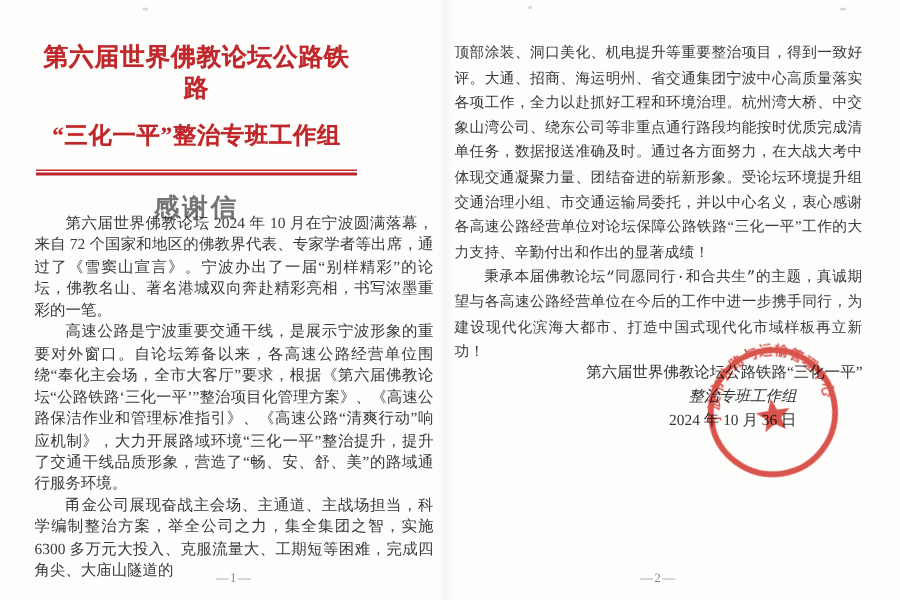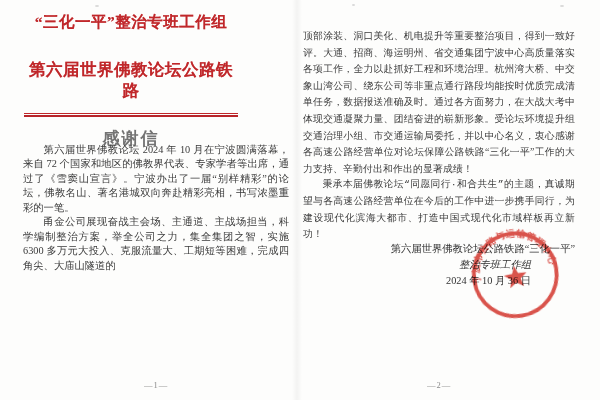--- a/index.html
+++ b/index.html
@@ -61,28 +61,29 @@
 
 <div class="sheet">
 
   <div class="gutter-shadow"></div>
   <div class="speck s1"></div>
   <div class="speck s2"></div>
   <div class="speck s3"></div>
 
   <div class="page page-left">
     <div class="letterhead">
+      <div class="lh-line lh-line1">第六届世界佛教论坛公路铁路</div>
       <div class="lh-line lh-line2">“三化一平”整治专班工作组</div>
-      <div class="lh-line lh-line1">第六届世界佛教论坛公路铁路</div>
       <div class="lh-rule"></div>
       <div class="letter-title">感谢信</div>
     </div>
 
     <div class="body-left">
       <p class="indent">第六届世界佛教论坛 2024 年 10 月在宁波圆满落幕，来自 72 个国家和地区的佛教界代表、专家学者等出席，通过了《雪窦山宣言》。宁波办出了一届“别样精彩”的论坛，佛教名山、著名港城双向奔赴精彩亮相，书写浓墨重彩的一笔。</p>
+      <p class="indent">高速公路是宁波重要交通干线，是展示宁波形象的重要对外窗口。自论坛筹备以来，各高速公路经营单位围绕“奉化主会场，全市大客厅”要求，根据《第六届佛教论坛“公路铁路‘三化一平’”整治项目化管理方案》、《高速公路保洁作业和管理标准指引》、《高速公路“清爽行动”响应机制》，大力开展路域环境“三化一平”整治提升，提升了交通干线品质形象，营造了“畅、安、舒、美”的路域通行服务环境。</p>
       <p class="indent">甬金公司展现奋战主会场、主通道、主战场担当，科学编制整治方案，举全公司之力，集全集团之智，实施 6300 多万元大投入、克服流量大、工期短等困难，完成四角尖、大庙山隧道的</p>
     </div>
 
     <div class="pagenum">—1—</div>
   </div>
 
   <div class="page page-right">
     <div class="body-right">
       <p>顶部涂装、洞口美化、机电提升等重要整治项目，得到一致好评。大通、招商、海运明州、省交通集团宁波中心高质量落实各项工作，全力以赴抓好工程和环境治理。杭州湾大桥、中交象山湾公司、绕东公司等非重点通行路段均能按时优质完成清单任务，数据报送准确及时。通过各方面努力，在大战大考中体现交通凝聚力量、团结奋进的崭新形象。受论坛环境提升组交通治理小组、市交通运输局委托，并以中心名义，衷心感谢各高速公路经营单位对论坛保障公路铁路“三化一平”工作的大力支持、辛勤付出和作出的显著成绩！</p>
       <p class="indent">秉承本届佛教论坛“同愿同行·和合共生”的主题，真诚期望与各高速公路经营单位在今后的工作中进一步携手同行，为建设现代化滨海大都市、打造中国式现代化市域样板再立新功！</p>

